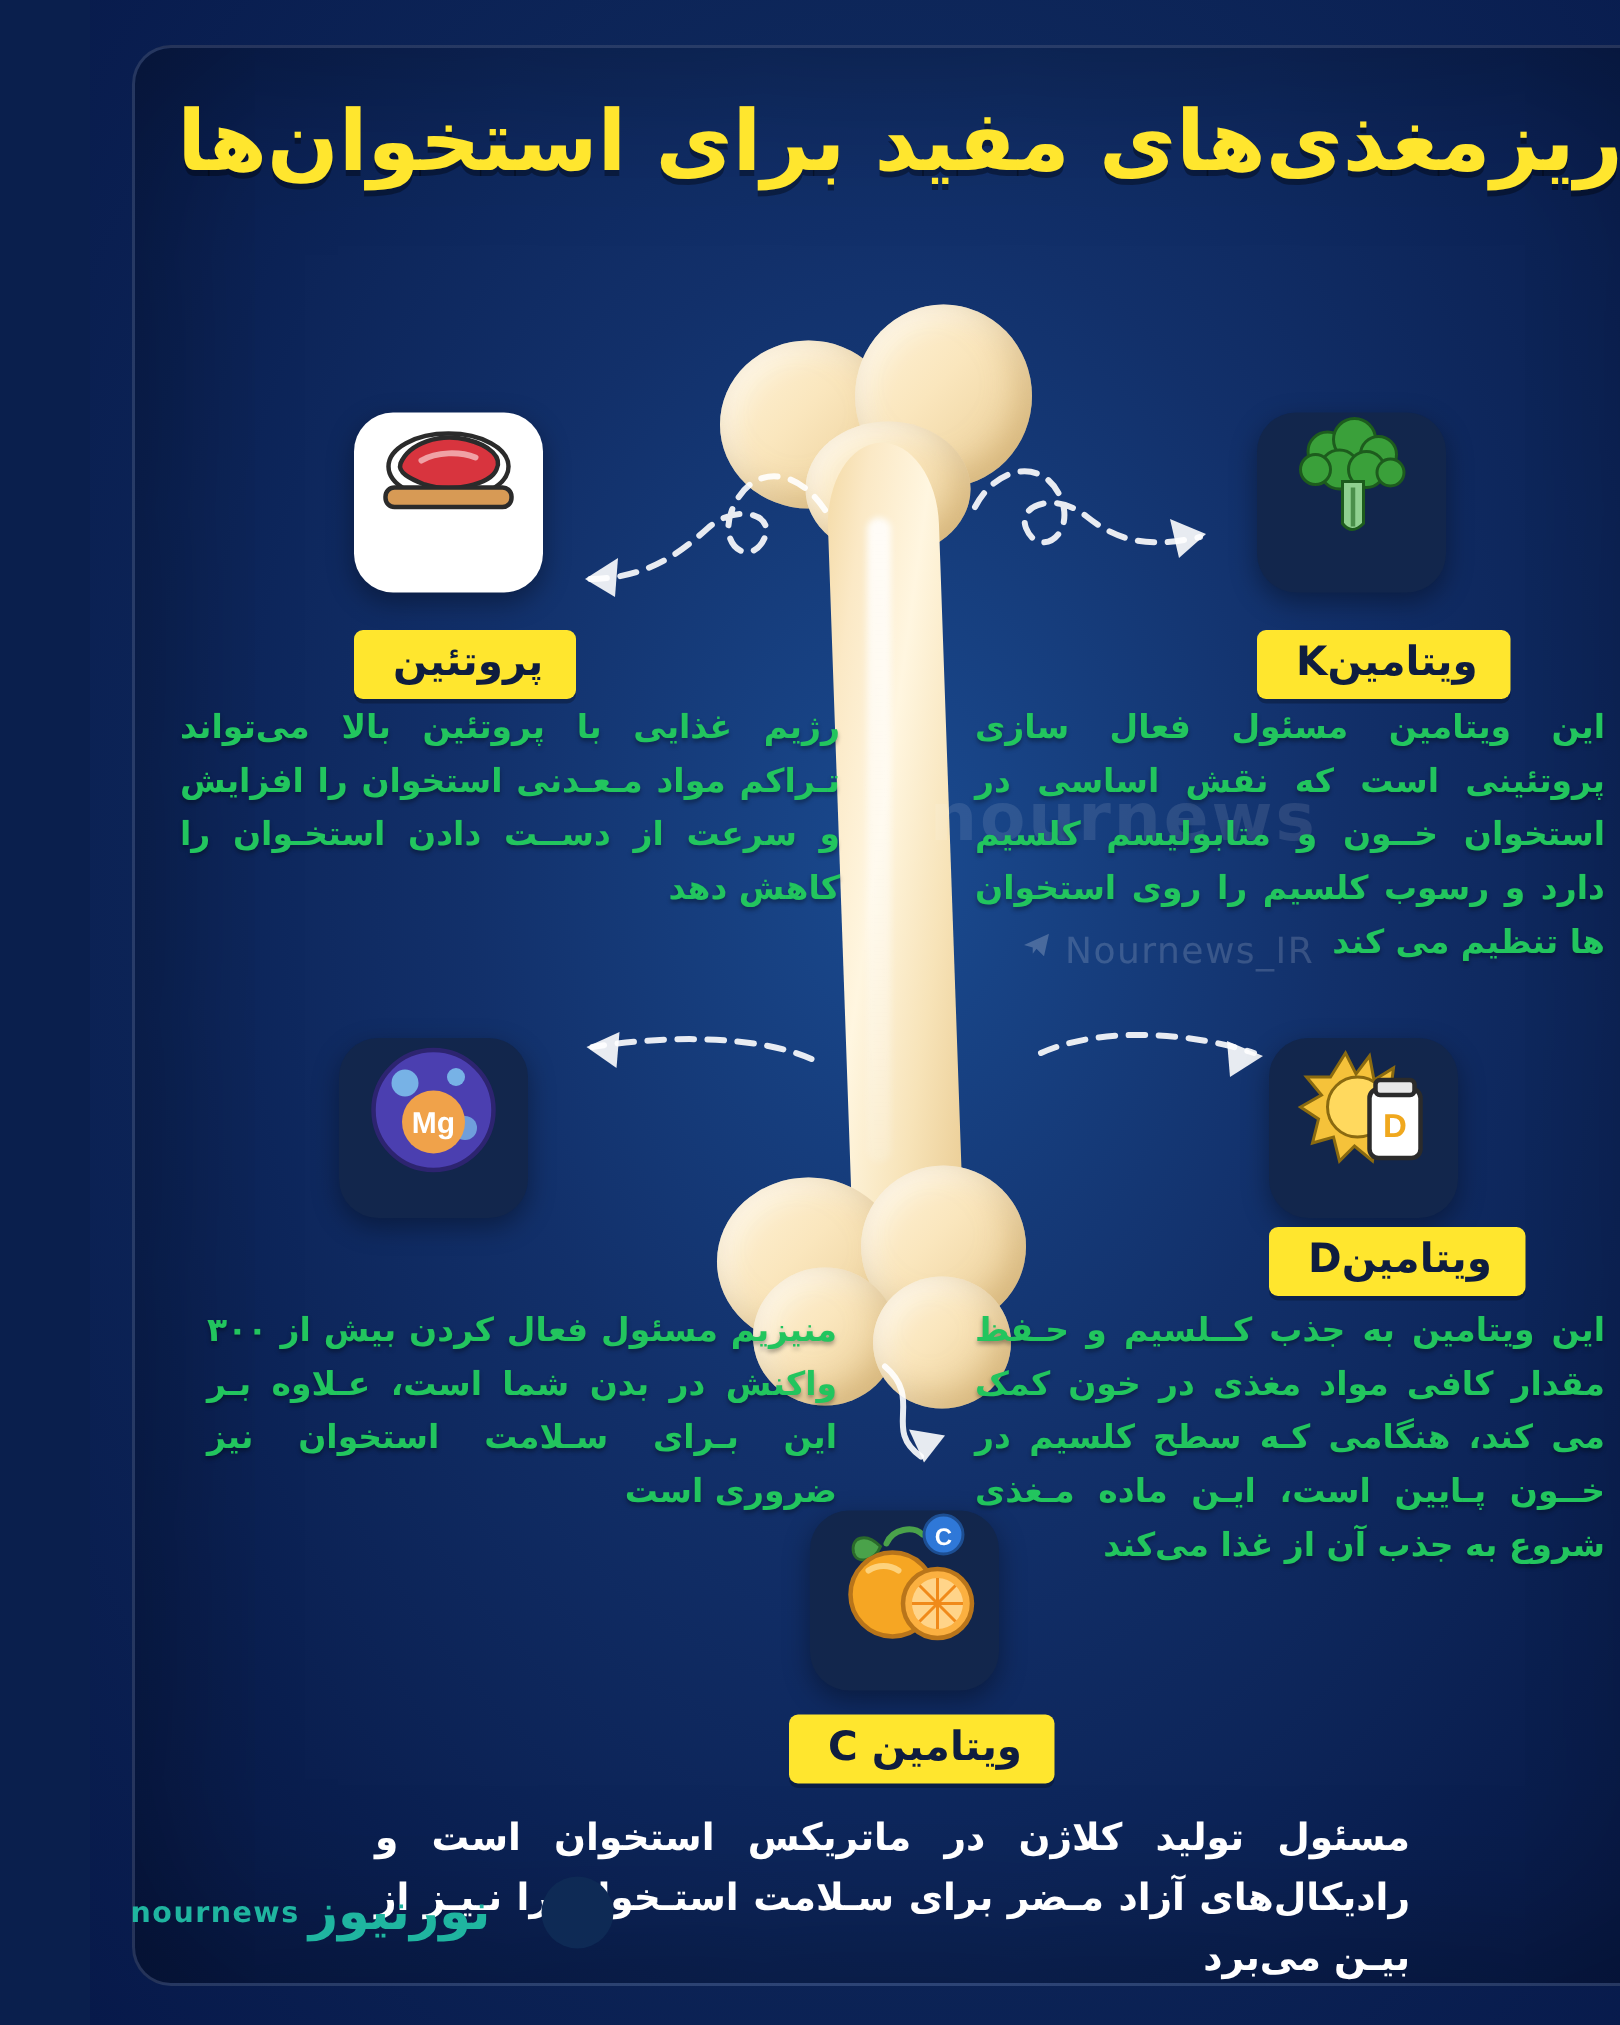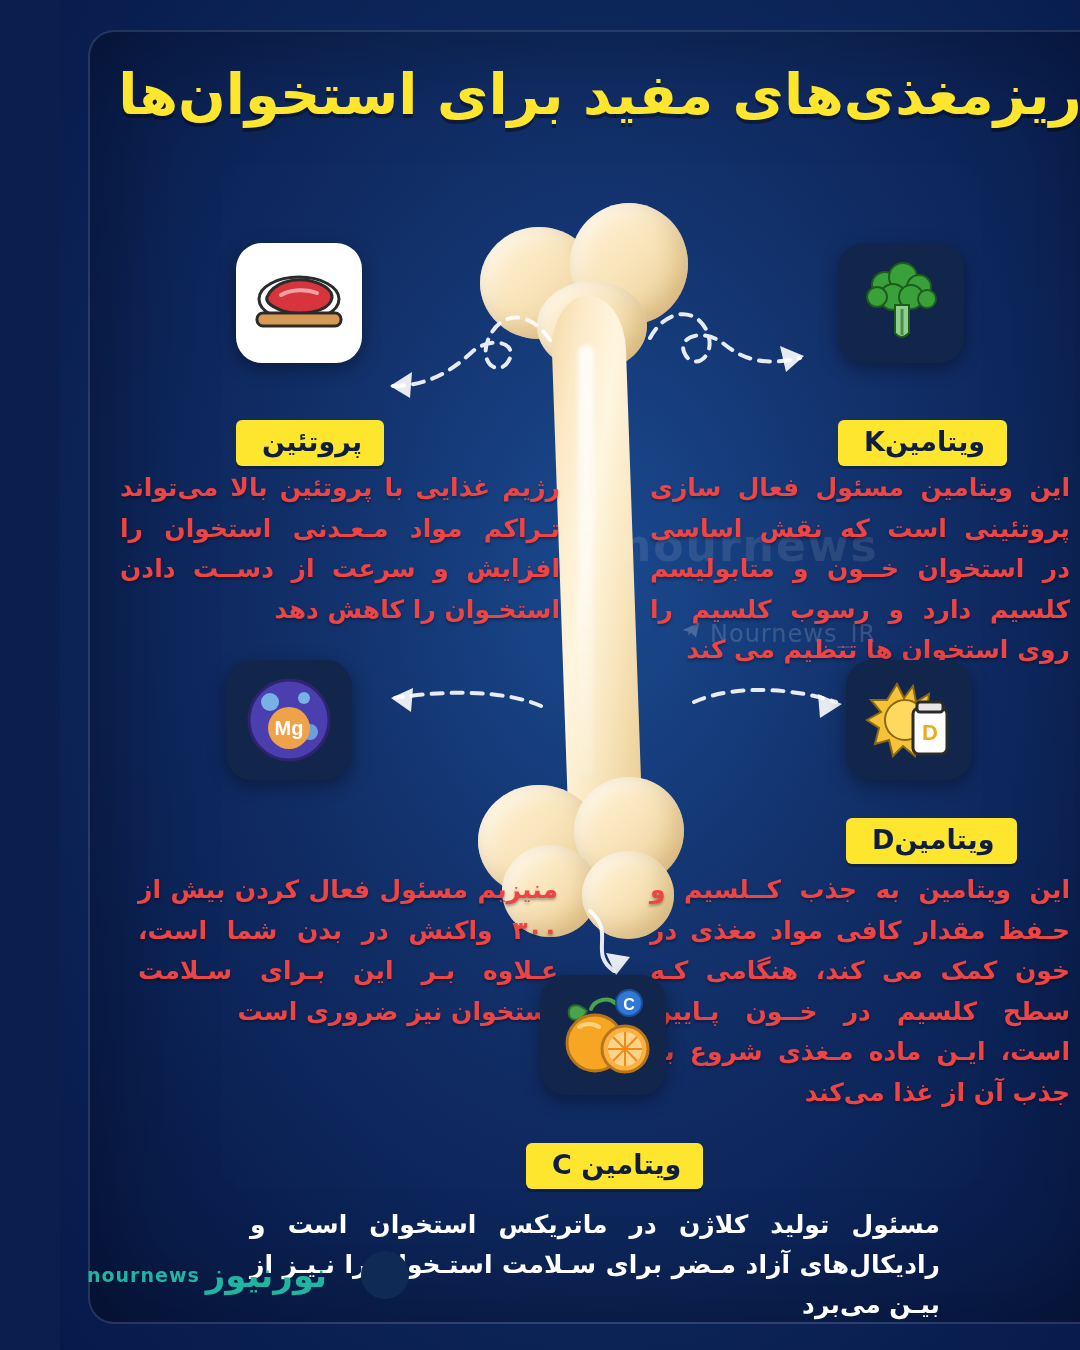--- a/index.html
+++ b/index.html
@@ -110,43 +110,43 @@
   }
 
   
   .tile {
     position: absolute;
     width: 126px; height: 120px;
     background: #ffffff;
     border-radius: 26px;
     box-shadow: 0 6px 18px rgba(0,0,0,0.35);
     display: flex;
-    align-items: center;
     justify-content: center;
+    margin-top: 32px;
   }
   .tile.dark { background: #12264c; }
 
   
   .chip {
     position: absolute;
     background: #ffe62e;
     color: #0f1d3f;
     font-size: 27px;
     font-weight: bold;
     padding: 6px 22px 9px 26px;
     border-radius: 6px;
     white-space: nowrap;
     box-shadow: 0 3px 0 rgba(0,0,0,0.25);
   }
 
   
   .para {
     position: absolute;
-    color: #ef4444;
-    font-size: 25px;
+    color: #22c55e;
+    font-size: 22px;
     line-height: 1.62;
     font-weight: bold;
     direction: rtl;
     text-align: justify;
     text-shadow: 0 2px 3px rgba(0,0,0,0.35);
   }
 
   
   .arrow-svg { position: absolute; overflow: visible; }
 

